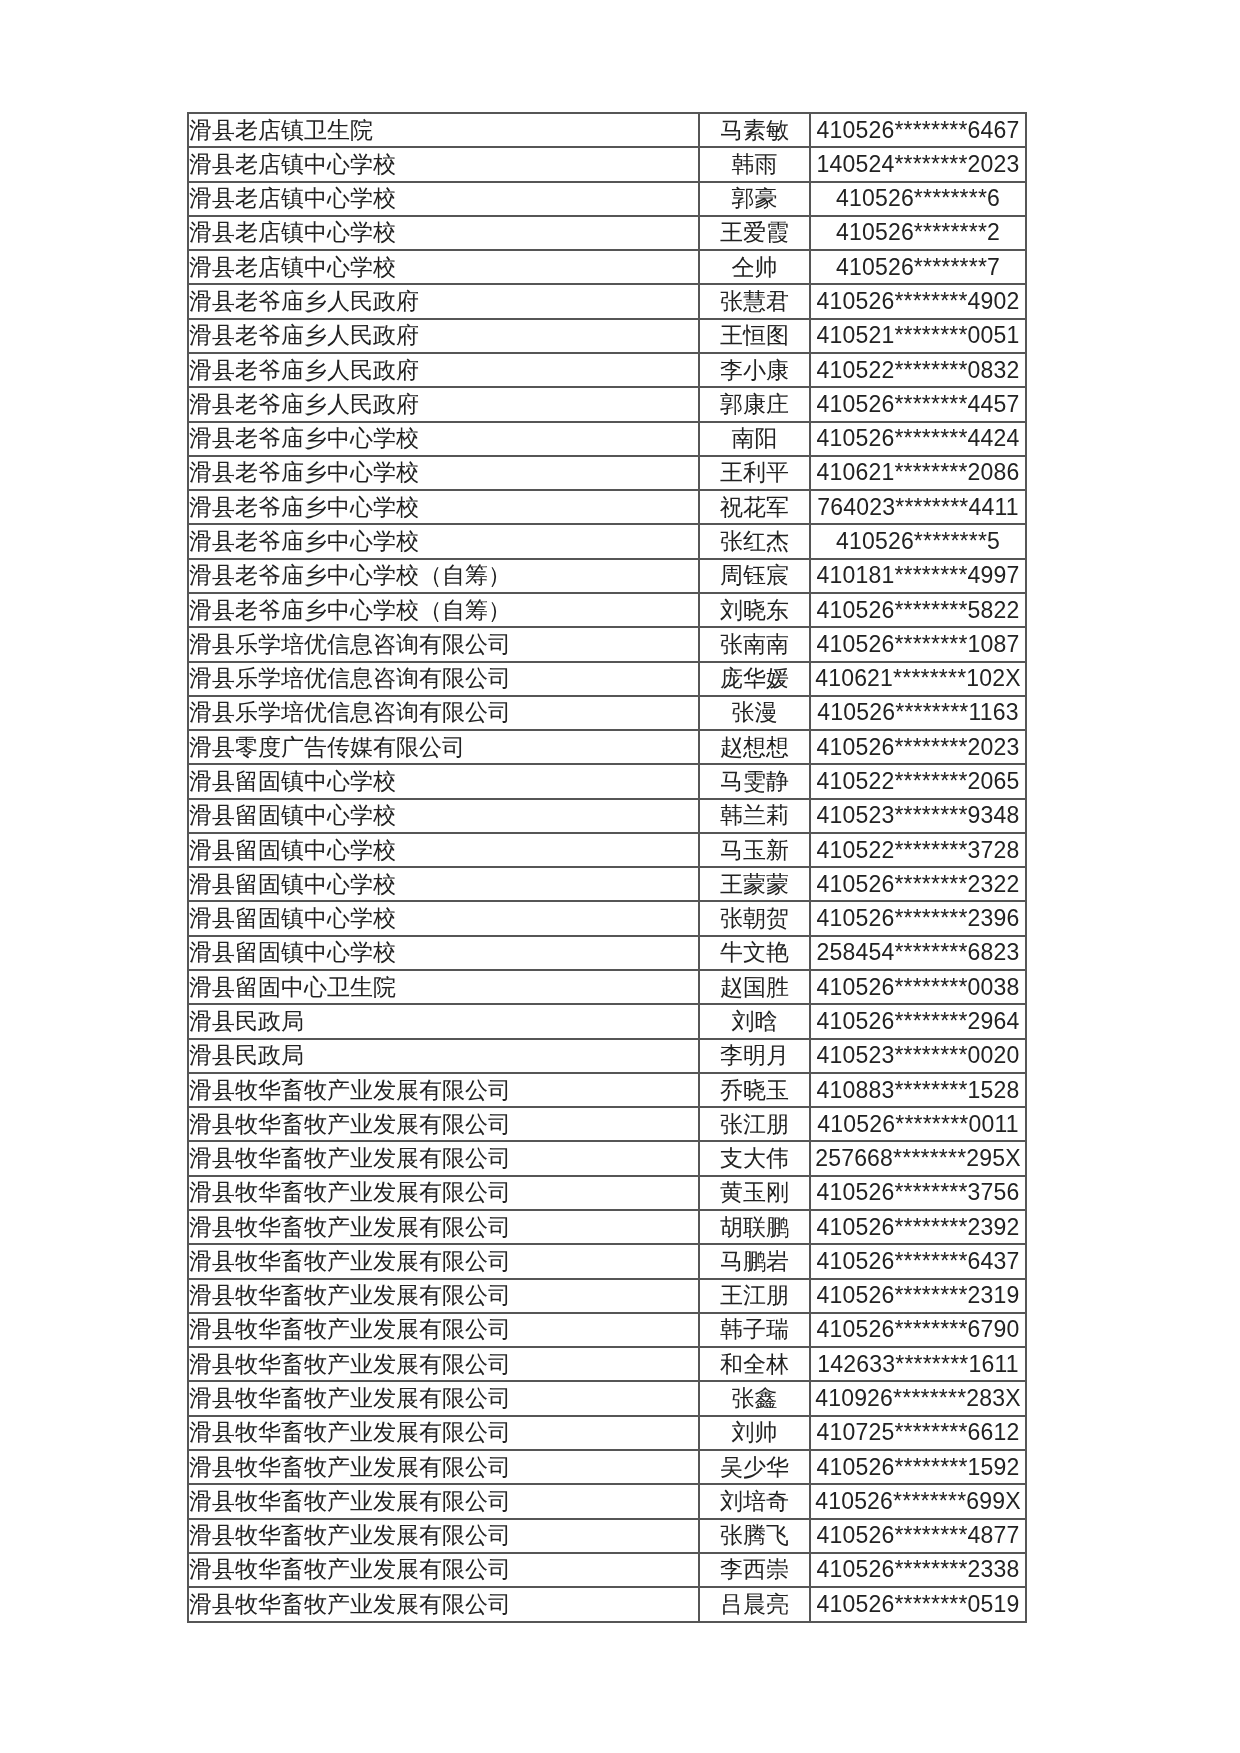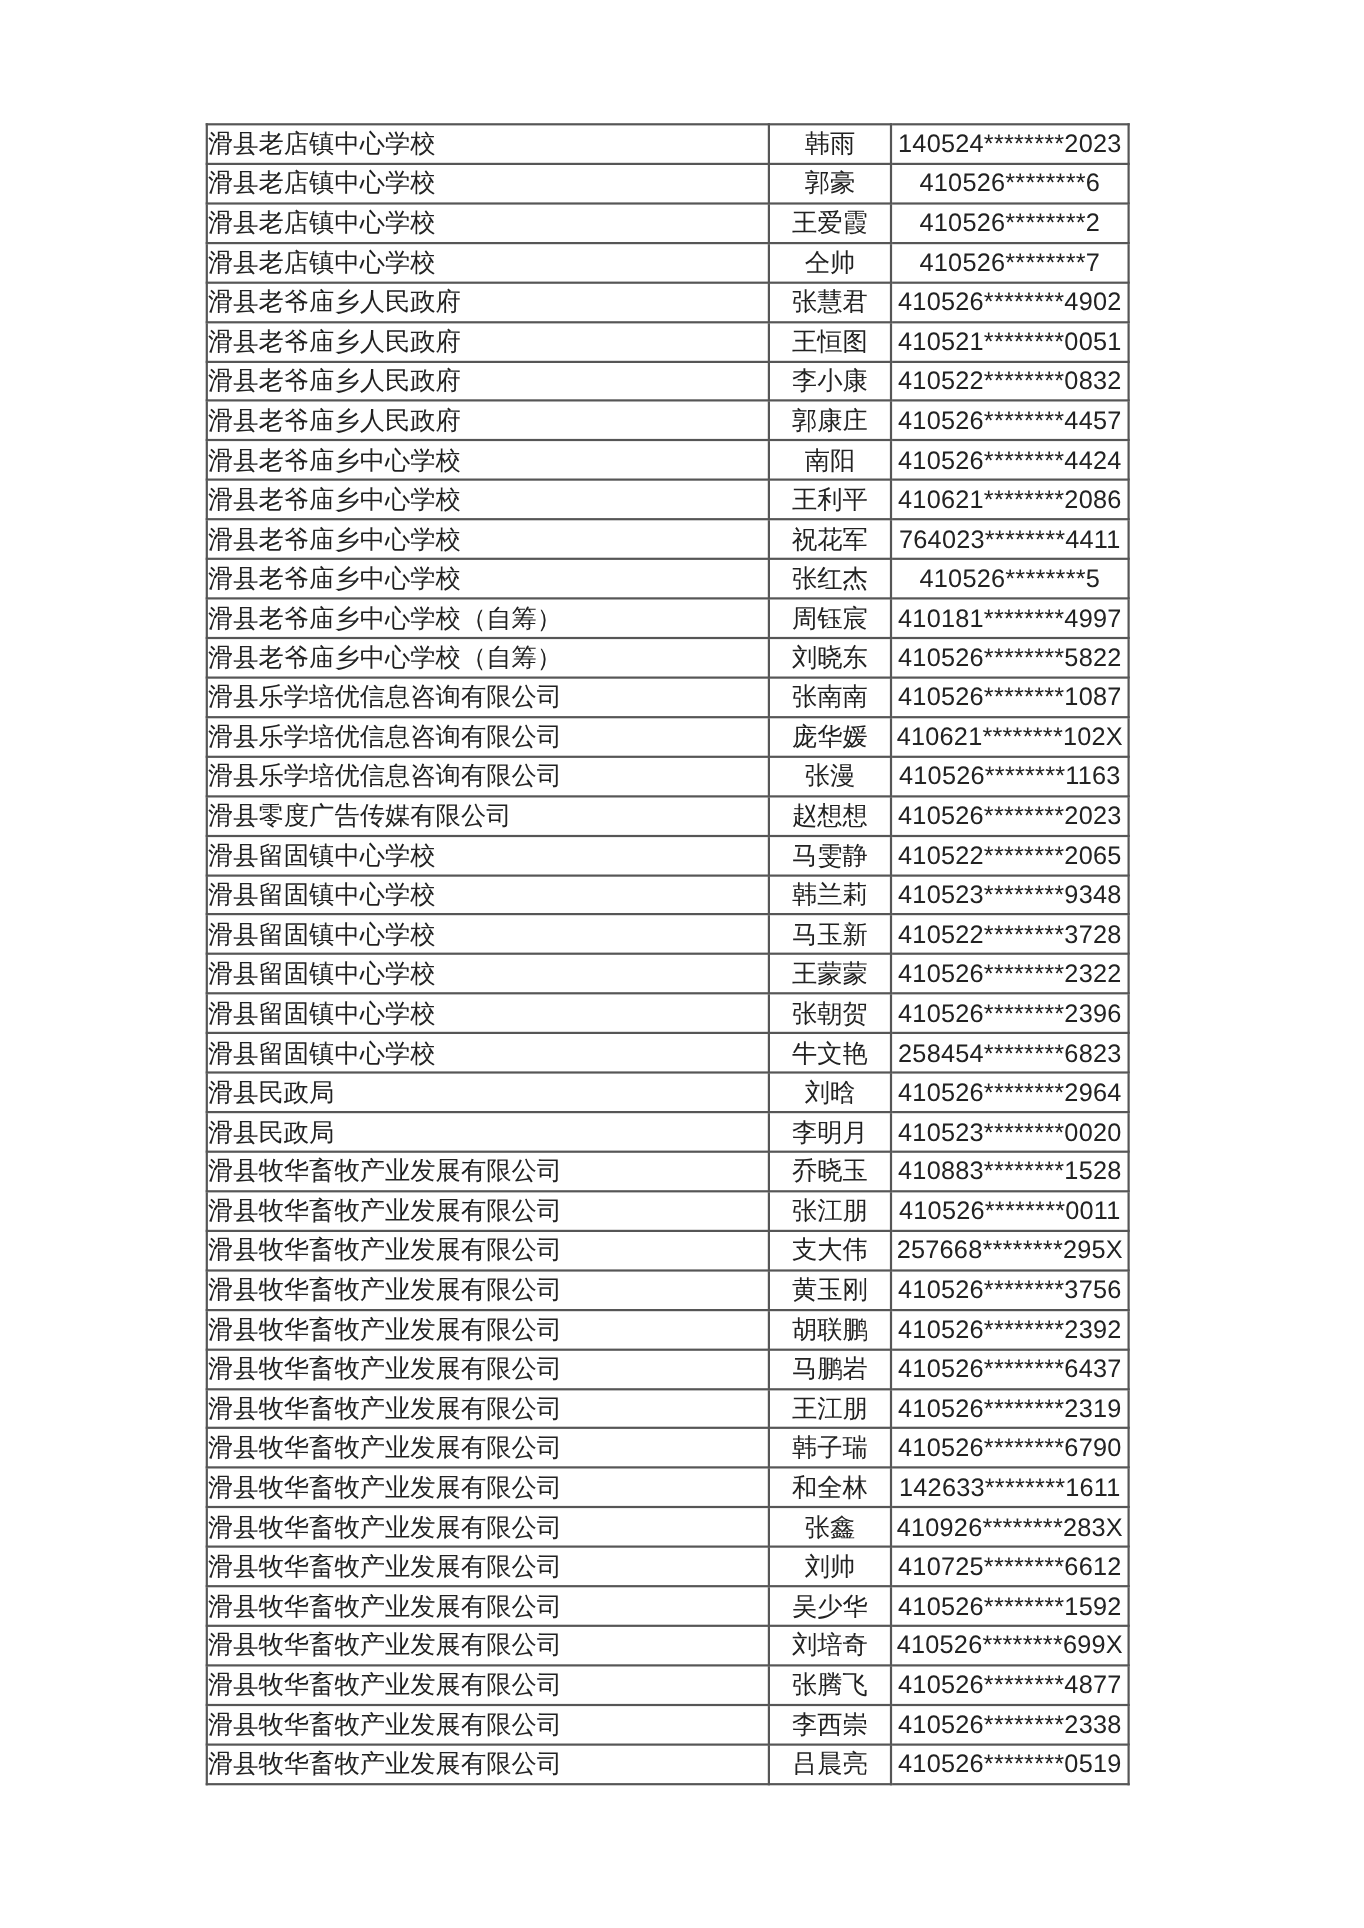--- a/index.html
+++ b/index.html
@@ -51,20 +51,25 @@
     letter-spacing: 0.2px;
   }
 </style>
 </head>
 <body>
 
 <div class="page">
   <table class="roster">
     <tbody>
         <tr>
+          <td class="org">滑县老店镇卫生院</td>
+          <td class="name">马素敏</td>
+          <td class="id">410526********6467</td>
+        </tr>
+        <tr>
           <td class="org">滑县老店镇中心学校</td>
           <td class="name">韩雨</td>
           <td class="id">140524********2023</td>
         </tr>
         <tr>
           <td class="org">滑县老店镇中心学校</td>
           <td class="name">郭豪</td>
           <td class="id">410526********6</td>
         </tr>
         <tr>
@@ -169,20 +174,25 @@
         </tr>
         <tr>
           <td class="org">滑县留固镇中心学校</td>
           <td class="name">张朝贺</td>
           <td class="id">410526********2396</td>
         </tr>
         <tr>
           <td class="org">滑县留固镇中心学校</td>
           <td class="name">牛文艳</td>
           <td class="id">258454********6823</td>
+        </tr>
+        <tr>
+          <td class="org">滑县留固中心卫生院</td>
+          <td class="name">赵国胜</td>
+          <td class="id">410526********0038</td>
         </tr>
         <tr>
           <td class="org">滑县民政局</td>
           <td class="name">刘晗</td>
           <td class="id">410526********2964</td>
         </tr>
         <tr>
           <td class="org">滑县民政局</td>
           <td class="name">李明月</td>
           <td class="id">410523********0020</td>

